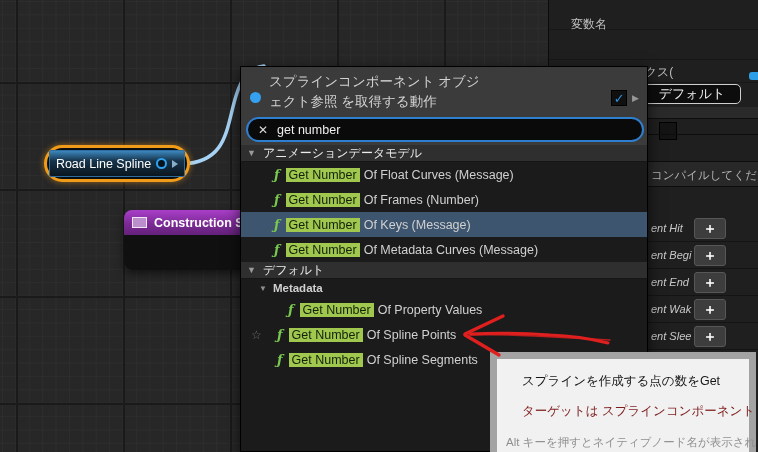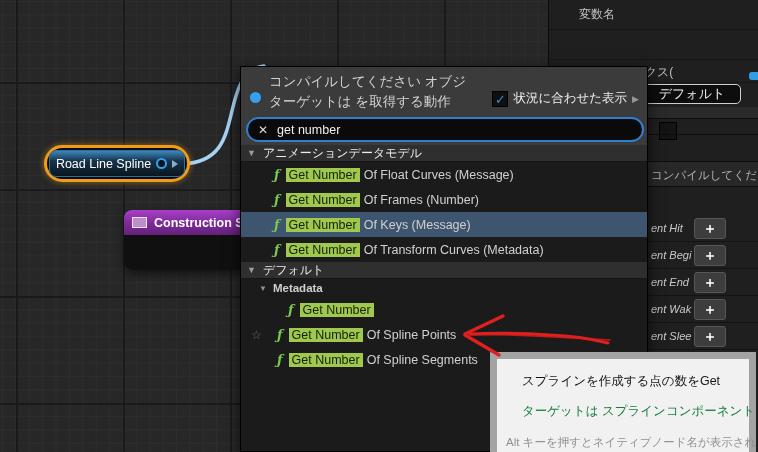--- a/index.html
+++ b/index.html
@@ -20,21 +20,21 @@
     background-size:107px 107px,107px 107px,13.4px 13.4px,13.4px 13.4px;
     background-position:16px 82px,16px 82px,2px 1px,2px 1px;
   }
   
   .var-node {
     position:absolute; left:44px; top:145px; width:146px; height:37px;
     border:3px solid #f09b1a; border-radius:19px; background:#090d10;
     padding:2px; z-index:3; box-shadow:0 0 6px rgba(240,155,26,.55);
   }
   .var-node-inner {
-    width:100%; height:100%; border-radius:7px;
+    width:100%; height:100%; border-radius:2px;
     background:linear-gradient(180deg,#3c86bd 0%,#16334a 40%,#0b161f 100%);
     display:flex; align-items:center; justify-content:center; gap:5px;
     border:1px solid #2d6da0;
   }
   .var-node-label { color:#fff; font-size:12.5px; }
   .pin-out {
     width:11px; height:11px; border:2.5px solid #2fa3f2; border-radius:50%;
     background:#06121c; display:inline-block;
   }
   .pin-arrow {
@@ -146,21 +146,21 @@
   .mrow .hl { background:#a0c84f; color:#13210a; font-size:12.5px; padding:0 3px; margin-left:6px; }
   .mrow .rest { color:#d0d0d0; font-size:12.5px; margin-left:4px; white-space:nowrap; }
   .mrow .star { position:absolute; left:10px; color:#6d6d6d; font-size:12px; }
   .pl33 { padding-left:33px; } .pl47 { padding-left:47px; } .pl36 { padding-left:36px; }
   
   .tooltip {
     position:absolute; left:490px; top:352px; width:266px; height:116px;
     background:#f1f1f1; border:7px solid #a3a3a3; z-index:9;
   }
   .tt1 { position:absolute; left:25px; top:14px; color:#161616; font-size:12.5px; white-space:nowrap; }
-  .tt2 { position:absolute; left:25px; top:44px; color:#15803d; font-size:12.5px; white-space:nowrap; }
+  .tt2 { position:absolute; left:25px; top:44px; color:#7f1d1d; font-size:12.5px; white-space:nowrap; }
   .tt3 { position:absolute; left:9px;  top:76px; color:#8f8f8f; font-size:11.5px; white-space:nowrap; }
 </style>
 </head>
 <body>
 
 <div class="canvas"></div>
 
 <svg class="overlay" width="758" height="452">
   <path d="M182 164 C 228 162, 226 128, 236 96 C 242 76, 250 68, 264 66" fill="none" stroke="#a6d3f5" stroke-width="3.5" stroke-linecap="round"></path>
 </svg>
@@ -175,21 +175,21 @@
 
 <div class="cons-node">
   <div class="cons-head">
     <span class="cons-icon"></span>
     <span class="cons-label">Construction S</span>
   </div>
 </div>
 
 <div class="details">
   <div class="d-row" style="top:0;height:30px;">
-    <span class="d-label" style="top:6px;margin-left:8px;">変数名</span>
+    <span class="d-label" style="top:16px;">変数名</span>
   </div>
   <div class="d-row" style="top:30px;height:30px;">
     <span class="d-label" style="top:38px;">変数の型</span>
     <span class="pill pill-extra"></span>
   </div>
   <div class="d-row" style="top:60px;height:23px;">
     <span class="d-label" style="top:4px;">シネマティックス(</span>
     <span class="d-check"></span>
   </div>
   <div class="d-default">デフォルト</div>
@@ -217,26 +217,25 @@
   <div class="e-row" style="top:323px;">
     <span class="e-label">ent Slee</span>
     <span class="e-plus">＋</span>
   </div>
 </div>
 
 <div class="menu">
   <div class="menu-head">
     <span class="menu-dot"></span>
     <div class="menu-title">
-      <div>コンパイルしてください オブジ</div>
-      <div>ターゲットは を取得する動作</div>
+      <div>スプラインコンポーネント オブジ</div>
+      <div>ェクト参照 を取得する動作</div>
     </div>
     <div class="ctx-group">
       <span class="ctx-check">✓</span>
-      <span class="ctx-label">状況に合わせた表示</span>
       <span class="ctx-arrow">▶</span>
     </div>
     <div class="search">
       <span class="clear">✕</span>
       <input value="get number" style="">
     </div>
   </div>
   <div class="mlist">
     <div class="mcat">
       <span class="tri">▼</span>
@@ -253,33 +252,34 @@
       <span class="rest">Of Frames (Number)</span>
     </div>
     <div class="mrow pl33 sel">
       <span class="fx">ƒ</span>
       <span class="hl">Get Number</span>
       <span class="rest">Of Keys (Message)</span>
     </div>
     <div class="mrow pl33">
       <span class="fx">ƒ</span>
       <span class="hl">Get Number</span>
-      <span class="rest">Of Transform Curves (Metadata)</span>
+      <span class="rest">Of Metadata Curves (Message)</span>
     </div>
     <div class="mcat">
       <span class="tri">▼</span>
       <span class="cat-label">デフォルト</span>
     </div>
     <div class="msub">
       <span class="tri">▼</span>
       <span class="sub-label">Metadata</span>
     </div>
     <div class="mrow pl47">
       <span class="fx">ƒ</span>
       <span class="hl">Get Number</span>
+      <span class="rest">Of Property Values</span>
     </div>
     <div class="mrow pl36">
       <span class="star">☆</span>
       <span class="fx">ƒ</span>
       <span class="hl">Get Number</span>
       <span class="rest">Of Spline Points</span>
     </div>
     <div class="mrow pl36">
       <span class="fx">ƒ</span>
       <span class="hl">Get Number</span>

